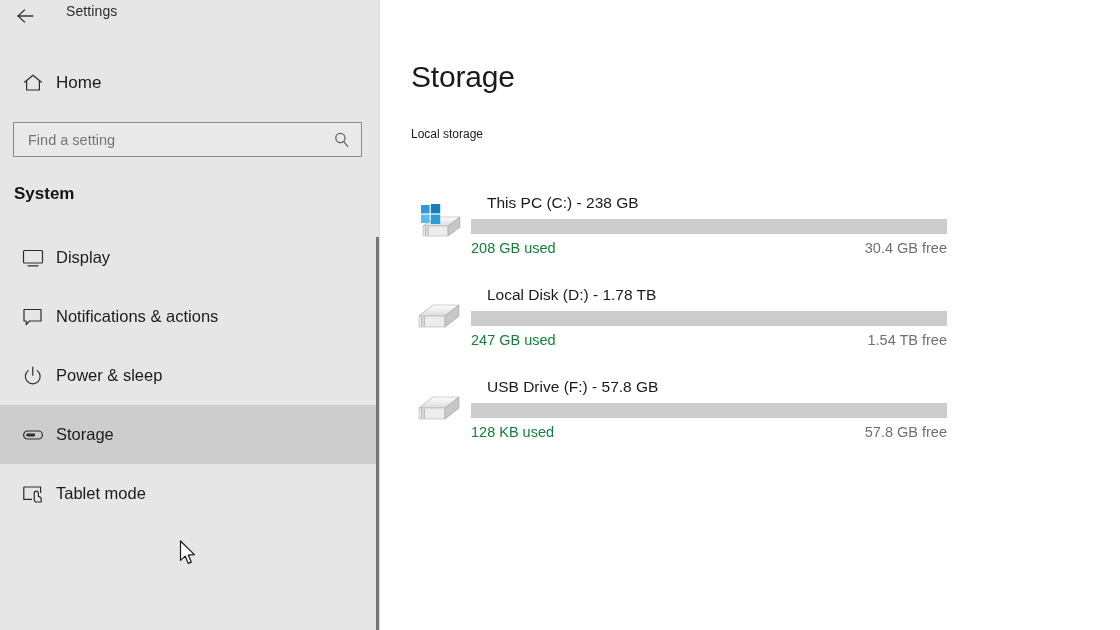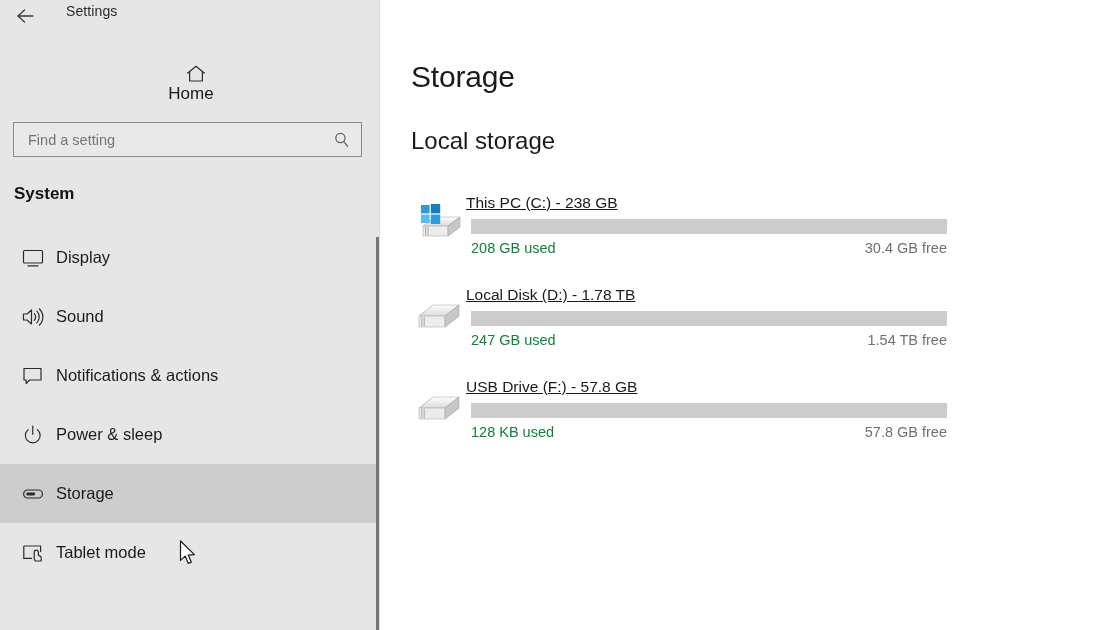--- a/index.html
+++ b/index.html
@@ -55,21 +55,20 @@
   }
 
   #home-row {
     position: absolute;
     left: 0;
     top: 64px;
     width: 380px;
     height: 38px;
     display: flex;
     align-items: center;
-    flex-direction: column;
   }
   #home-row .nav-ico {
     width: 42px;
     margin-left: 12px;
     display: flex;
     align-items: center;
     justify-content: center;
   }
   #home-row .nav-label {
     font-size: 17px;
@@ -194,21 +193,21 @@
     top: 60px;
     font-size: 30px;
     color: #1a1a1a;
     font-weight: normal;
     letter-spacing: -0.2px;
   }
   #subsection-title {
     position: absolute;
     left: 31px;
     top: 127px;
-    font-size: 24px;
+    font-size: 12px;
     color: #1a1a1a;
     font-weight: normal;
   }
 
   #drive-list {
     position: absolute;
     left: 31px;
     top: 186px;
     width: 680px;
   }
@@ -219,26 +218,25 @@
   }
   .drive-icon {
     position: absolute;
     left: 0;
     top: 8px;
     width: 56px;
     height: 56px;
   }
   .drive-name {
     position: absolute;
-    left: 55px;
+    left: 76px;
     top: 8px;
     font-size: 15.5px;
     color: #1a1a1a;
     white-space: nowrap;
-    text-decoration: underline;
   }
   .drive-bar-track {
     position: absolute;
     left: 60px;
     top: 33px;
     width: 476px;
     height: 15px;
     background: #cccccc;
     overflow: hidden;
   }
@@ -307,31 +305,20 @@
     <div class="nav-item">
       <span class="nav-ico">
         <svg width="24" height="22" viewBox="0 0 24 22">
           <rect x="2.5" y="3.5" width="19" height="12.5" rx="1" fill="none" stroke="#2c2c2c" stroke-width="1.2"></rect>
           <line x1="7" y1="18.8" x2="17" y2="18.8" stroke="#2c2c2c" stroke-width="1.2" stroke-linecap="round"></line>
         </svg>
       </span>
       <span class="nav-label">Display</span>
     </div>
 
-    <div class="nav-item">
-      <span class="nav-ico">
-        <svg width="24" height="22" viewBox="0 0 24 22">
-          <path d="M2.5 8 L6 8 L10.5 4 L10.5 18 L6 14 L2.5 14 Z" fill="none" stroke="#2c2c2c" stroke-width="1.2" stroke-linejoin="round"></path>
-          <path d="M13.2 7.6 A5.2 5.2 0 0 1 13.2 14.4" fill="none" stroke="#2c2c2c" stroke-width="1.2" stroke-linecap="round"></path>
-          <path d="M15.8 5.2 A8.2 8.2 0 0 1 15.8 16.8" fill="none" stroke="#2c2c2c" stroke-width="1.2" stroke-linecap="round"></path>
-          <path d="M18.4 3 A11 11 0 0 1 18.4 19" fill="none" stroke="#2c2c2c" stroke-width="1.2" stroke-linecap="round"></path>
-        </svg>
-      </span>
-      <span class="nav-label">Sound</span>
-    </div>
 
     <div class="nav-item">
       <span class="nav-ico">
         <svg width="24" height="22" viewBox="0 0 24 22">
           <path d="M3 3.5 L20 3.5 L20 15 L8.5 15 L5.2 18.6 L5.2 15 L3 15 Z" fill="none" stroke="#2c2c2c" stroke-width="1.2" stroke-linejoin="round"></path>
         </svg>
       </span>
       <span class="nav-label">Notifications &amp; actions</span>
     </div>
 

